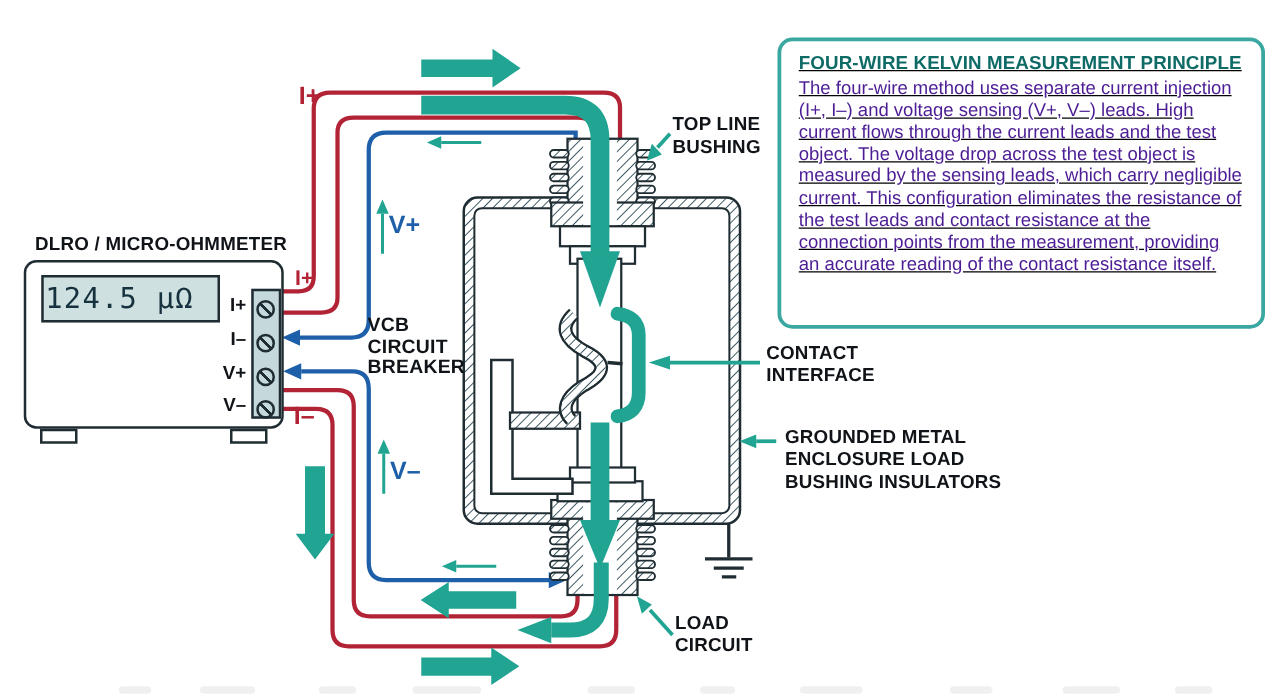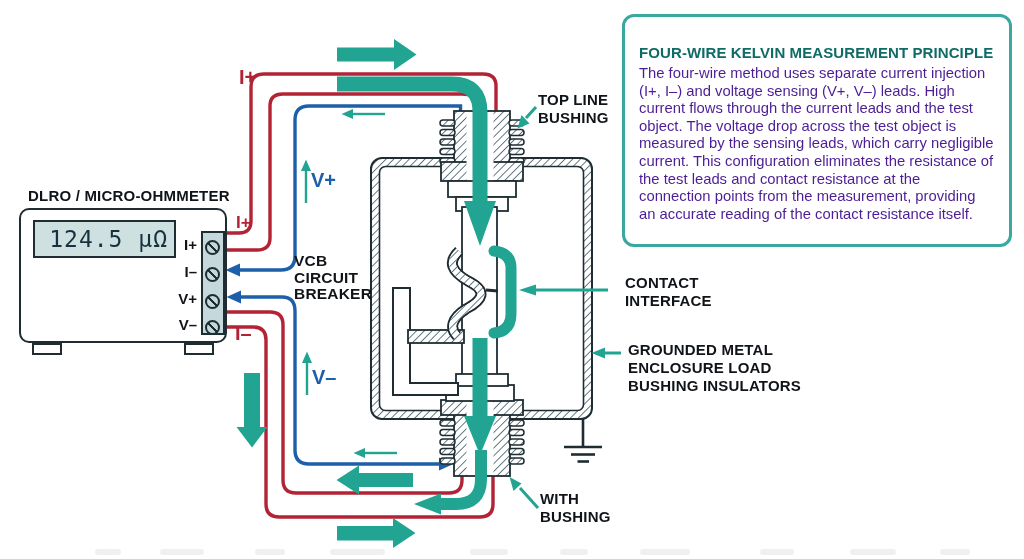--- a/index.html
+++ b/index.html
@@ -11,31 +11,31 @@
   .wirelbl{position:absolute;font-weight:bold;font-size:20px;}
   .red{color:#b22335;} .blue{color:#1d5fa8;}
   
   .meter{position:absolute;left:19px;top:208px;width:208px;height:135px;box-sizing:border-box;
          border:2.5px solid #1f2d33;border-radius:10px;background:#fff;z-index:2;}
   .foot{position:absolute;width:30px;height:12px;box-sizing:border-box;border:2px solid #1f2d33;
         background:#fff;z-index:1;}
   .display{position:absolute;left:12px;top:10px;width:143px;height:38px;box-sizing:border-box;
            border:2px solid #1f2d33;background:#cfe0e0;color:#16323e;
            font-family:"DejaVu Sans Mono",monospace;font-size:23px;line-height:34px;
-           text-align:right;padding-right:6px;letter-spacing:1px;}
+           text-align:right;padding-right:19px;letter-spacing:1px;}
   .tblock{position:absolute;left:180px;top:21px;width:24px;height:104px;box-sizing:border-box;
           border:2px solid #1f2d33;background:#c5d8db;}
   .screw{position:absolute;left:2px;width:15px;height:15px;box-sizing:border-box;
          border:2px solid #1f2d33;border-radius:50%;
          background-image:linear-gradient(45deg,transparent 42%,#1f2d33 42%,#1f2d33 58%,transparent 58%);}
   .tlab{position:absolute;left:136px;width:40px;text-align:right;font-weight:bold;
         font-size:15px;color:#101418;}
   
-  .infobox{position:absolute;left:622px;top:14px;width:390px;height:233px;box-sizing:border-box;
-           border:3px solid #3aa8a0;border-radius:12px;background:#fff;padding:27px 14px;}
+  .infobox{position:absolute;left:622px;top:30px;width:390px;height:233px;box-sizing:border-box;
+           border:3px solid #3aa8a0;border-radius:12px;background:#fff;padding:9px 14px;text-decoration:underline;}
   .infobox h1{margin:0;font-size:15px;line-height:18px;color:#0e6b66;letter-spacing:.1px;}
   .infobox p{margin:3px 0 0 0;font-size:14.8px;line-height:17.6px;color:#4c1d95;}
   .smudge{position:absolute;top:549px;height:6px;background:rgba(40,40,40,.07);border-radius:3px;}
 </style>
 </head>
 <body>
 
 <div id="stage">
 
   <svg width="1024" height="559" viewBox="0 0 1024 559">
@@ -189,23 +189,23 @@
   </div>
 
   <div class="wirelbl red" style="left:239px;top:66px;">I+</div>
   <div class="wirelbl red" style="left:236px;top:213px;font-size:17px;">I+</div>
   <div class="wirelbl red" style="left:235px;top:322px;">I–</div>
   <div class="wirelbl blue" style="left:311px;top:169px;">V+</div>
   <div class="wirelbl blue" style="left:312px;top:366px;">V–</div>
 
   <div class="lbl lbl-sm" style="left:538px;top:91px;width:92px;">TOP LINE BUSHING</div>
   <div class="lbl lbl-sm" style="left:294px;top:253px;width:74px;text-align:left;font-size:15.5px;line-height:16.5px;">VCB CIRCUIT BREAKER</div>
-  <div class="lbl lbl-sm" style="left:613px;top:274px;width:104px;margin-left:12px;">CONTACT INTERFACE</div>
+  <div class="lbl lbl-sm" style="left:613px;top:274px;width:104px;">CONTACT INTERFACE</div>
   <div class="lbl lbl-sm" style="left:628px;top:341px;width:182px;line-height:18px;">GROUNDED METAL ENCLOSURE LOAD BUSHING INSULATORS</div>
-  <div class="lbl lbl-sm" style="left:540px;top:490px;width:84px;">WITH BUSHING</div>
+  <div class="lbl lbl-sm" style="left:540px;top:490px;width:84px;">LOAD CIRCUIT</div>
 
   <div class="infobox">
     <h1>FOUR-WIRE KELVIN MEASUREMENT PRINCIPLE</h1>
     <p>The four-wire method uses separate current injection (I+, I–) and voltage sensing (V+, V–) leads. High current flows through the current leads and the test object. The voltage drop across the test object is measured by the sensing leads, which carry negligible current. This configuration eliminates the resistance of the test leads and contact resistance at the connection points from the measurement, providing an accurate reading of the contact resistance itself.</p>
   </div>
 
   <div>
     <div class="smudge" style="left:95px;width:26px;"></div>
     <div class="smudge" style="left:160px;width:44px;"></div>
     <div class="smudge" style="left:255px;width:30px;"></div>

